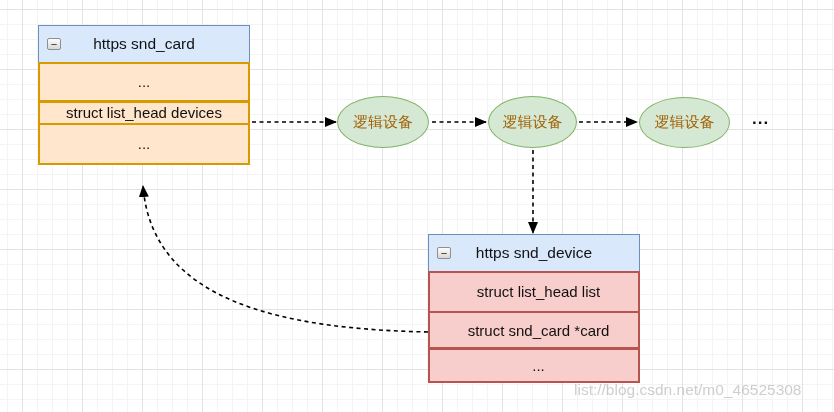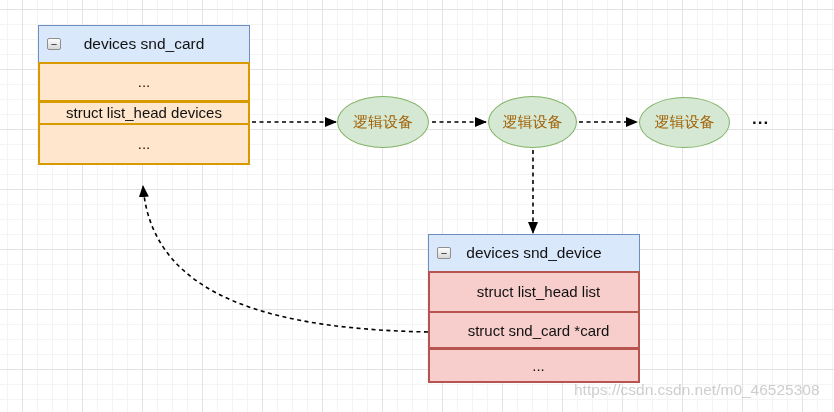--- a/index.html
+++ b/index.html
@@ -85,31 +85,31 @@
   }
 </style>
 </head>
 <body>
 
 <div class="canvas">
 
   <div class="uml-box snd-card">
     <div class="uml-header">
       <span class="collapse">−</span>
-      <span>devices snd_card</span>
+      <span>https snd_card</span>
     </div>
     <div class="uml-row card-row r1">...</div>
     <div class="uml-row card-row r2">struct list_head devices</div>
     <div class="uml-row card-row r3">...</div>
   </div>
 
   <div class="uml-box snd-device">
     <div class="uml-header">
       <span class="collapse">−</span>
-      <span>devices snd_device</span>
+      <span>https snd_device</span>
     </div>
     <div class="uml-row device-row r1">struct list_head list</div>
     <div class="uml-row device-row r2">struct snd_card *card</div>
     <div class="uml-row device-row r3">...</div>
   </div>
 
   <div class="ellipse e1">逻辑设备</div>
   <div class="ellipse e2">逻辑设备</div>
   <div class="ellipse e3">逻辑设备</div>
 
@@ -121,15 +121,15 @@
         <path d="M0,0 L12,5 L0,10 Z" fill="#000"></path>
       </marker>
     </defs>
     <path class="dash" d="M252,122 H336" marker-end="url(#ah)"></path>
     <path class="dash" d="M432,122 H486" marker-end="url(#ah)"></path>
     <path class="dash" d="M579,122 H637" marker-end="url(#ah)"></path>
     <path class="dash" d="M533,150 V233" marker-end="url(#ah)"></path>
     <path class="dash" d="M428,332 C285,329 152,303 143,186" marker-end="url(#ah)"></path>
   </svg>
 
-  <div class="watermark">https://csdn.csdn.net/m0_46525308</div>
+  <div class="watermark">list://blog.csdn.net/m0_46525308</div>
 
 </div>
 
 </body></html>

